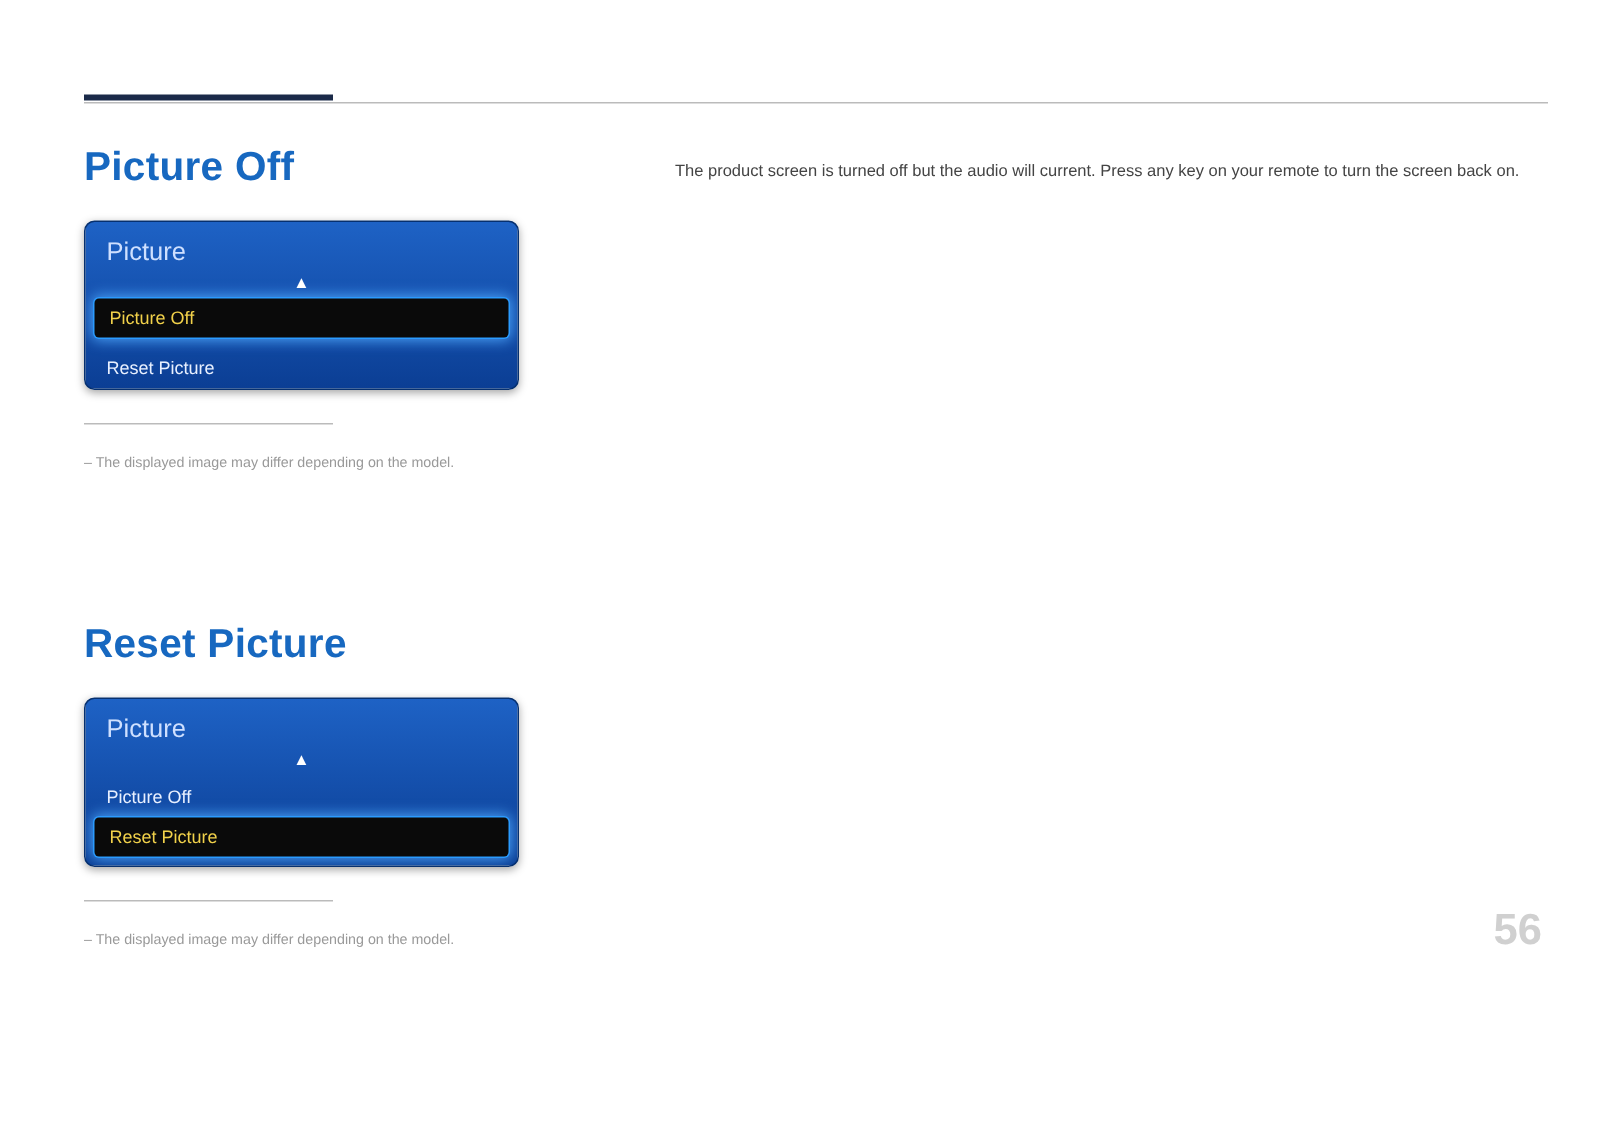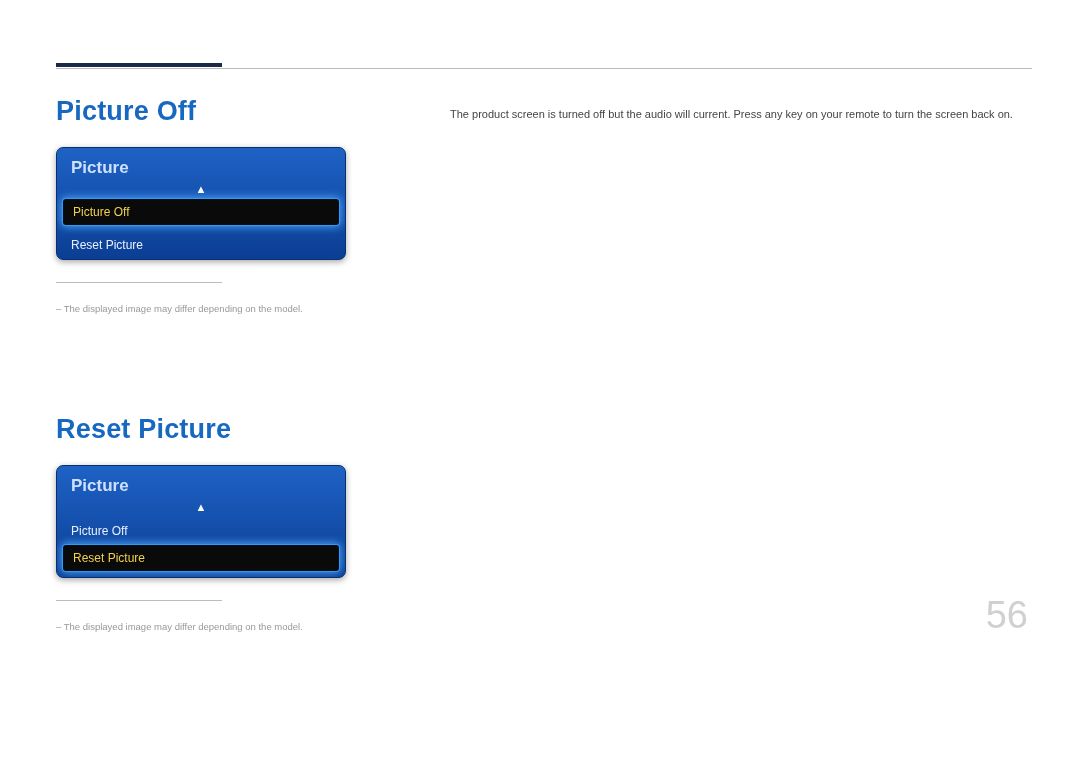--- a/index.html
+++ b/index.html
@@ -23,42 +23,42 @@
   .right-col { flex: 1; padding-top: 10px; font-size: 11px; color: #444; line-height: 1.5; }
   .menu-box {
     margin-top: 20px;
     width: 290px;
     border-radius: 7px;
     background: linear-gradient(#1e62c5, #0b3e94);
     box-shadow: 0 2px 6px rgba(0,0,0,.35);
     border: 1px solid #06306f;
     overflow: hidden;
   }
-  .menu-title { color: #cfe0ff; font-size: 17px; font-weight: 700; padding: 10px 14px 4px; }
+  .menu-title { color: #cfe0ff; font-size: 17px; font-weight: 400; padding: 10px 14px 4px; }
   .menu-arrow { color: #fff; font-size: 11px; text-align: center; line-height: 1; padding: 2px 0 4px; }
   .menu-item { color: #e8f0ff; font-size: 12px; padding: 7px 14px; }
   .menu-item.selected {
     margin: 0 6px 6px;
     padding: 6px 10px;
     color: #f1d14a;
     background: #0a0a0a;
     border-radius: 3px;
     box-shadow: 0 0 0 1px #2a9bff, 0 0 9px 2px rgba(80,170,255,.9);
   }
   .note-sep { width: 166px; border-top: 1px solid #bbb; margin: 22px 0 8px; }
   .note { font-size: 9.5px; color: #999; margin-top: 20px; }
   .note::before { content: "– "; }
   .section2-gap { height: 100px; }
   .page-number {
     position: absolute;
     right: 52px;
     bottom: 28px;
-    font-size: 38px;
+    font-size: 29px;
     color: #d0d0d0;
-    font-weight: 400;
+    font-weight: 700;
   }
 </style>
 </head>
 <body>
 
 <div class="page">
   <div class="hr-top"></div>
   <div class="hr-accent"></div>
 
   <div class="content">

